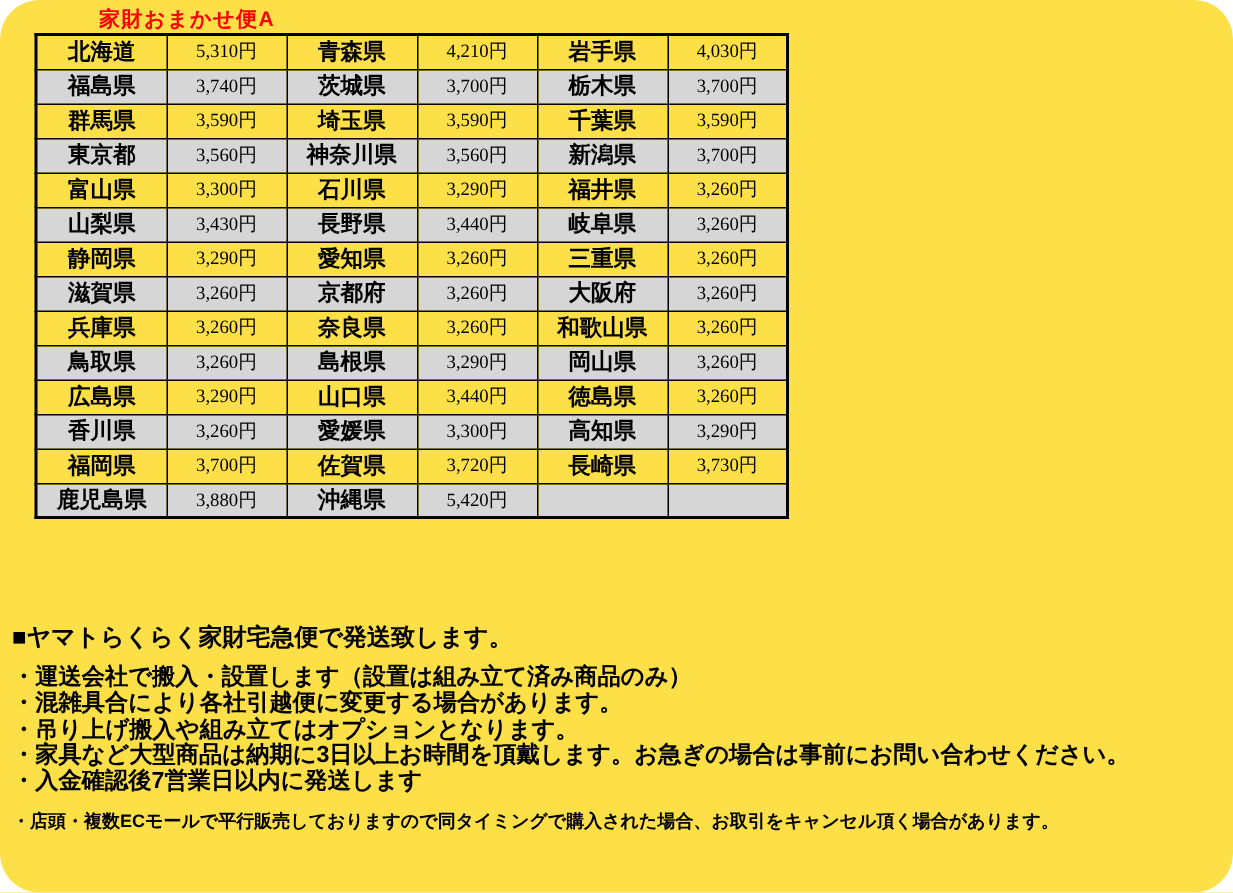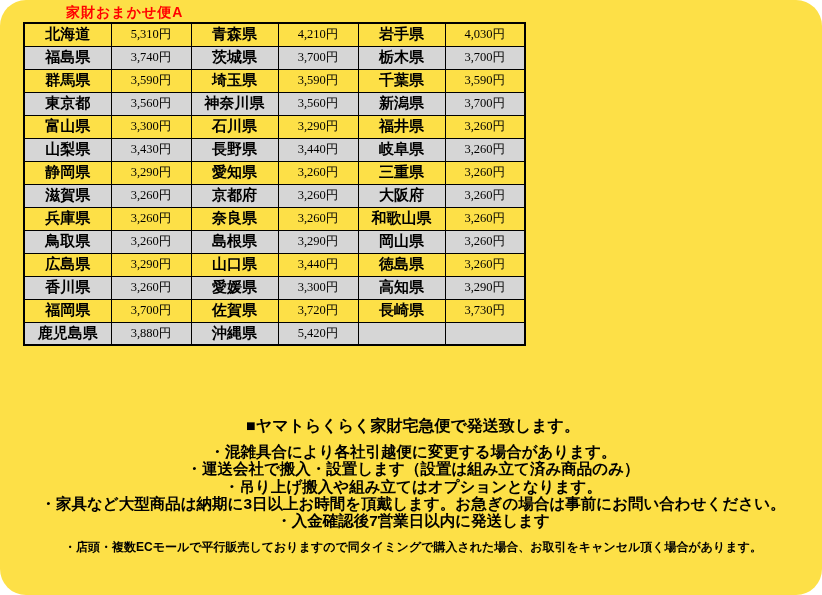--- a/index.html
+++ b/index.html
@@ -26,21 +26,21 @@
     border: 1px solid var(--border-color, #000);
     height: 23px; padding: 0 2px;
     text-align: center; vertical-align: middle;
     white-space: nowrap; overflow: hidden;
   }
   td.pref  { width: 87px; font-size: 15px; font-weight: bold; }
   td.price { width: 80px; font-size: 12.5px; font-weight: normal;
              font-family: Liberation Serif, serif; }
   table.fee-table tr:nth-child(even) td { background: var(--shade-color, #d6d6d6); }
 
-  .notes { position: absolute; left: 8px; top: 416px; width: 810px; text-align: center; }
+  .notes { position: absolute; left: 8px; top: 416px; width: 810px; }
   .notes-heading {
     font-size: 16px; font-weight: bold; line-height: 19px;
     margin: 0 0 8px 0; white-space: nowrap;
   }
   .bullet-line {
     font-size: 15.5px; font-weight: bold; line-height: 17.3px;
     white-space: nowrap;
   }
   .footnote {
     margin-top: 10px; font-size: 12px; font-weight: bold;
@@ -167,22 +167,22 @@
           <td class="price">5,420円</td>
           <td class="pref"></td>
           <td class="price"></td>
         </tr>
       </tbody>
   </table>
 
   <div class="notes">
     <div class="notes-heading">■ヤマトらくらく家財宅急便で発送致します。</div>
     <div id="bullets">
+        <div class="bullet-line">・運送会社で搬入・設置します（設置は組み立て済み商品のみ）</div>
         <div class="bullet-line">・混雑具合により各社引越便に変更する場合があります。</div>
-        <div class="bullet-line">・運送会社で搬入・設置します（設置は組み立て済み商品のみ）</div>
         <div class="bullet-line">・吊り上げ搬入や組み立てはオプションとなります。</div>
         <div class="bullet-line">・家具など大型商品は納期に3日以上お時間を頂戴します。お急ぎの場合は事前にお問い合わせください。</div>
         <div class="bullet-line">・入金確認後7営業日以内に発送します</div>
       </div>
     <div class="footnote">・店頭・複数ECモールで平行販売しておりますので同タイミングで購入された場合、お取引をキャンセル頂く場合があります。</div>
   </div>
 
 </div>
 
 </body></html>

